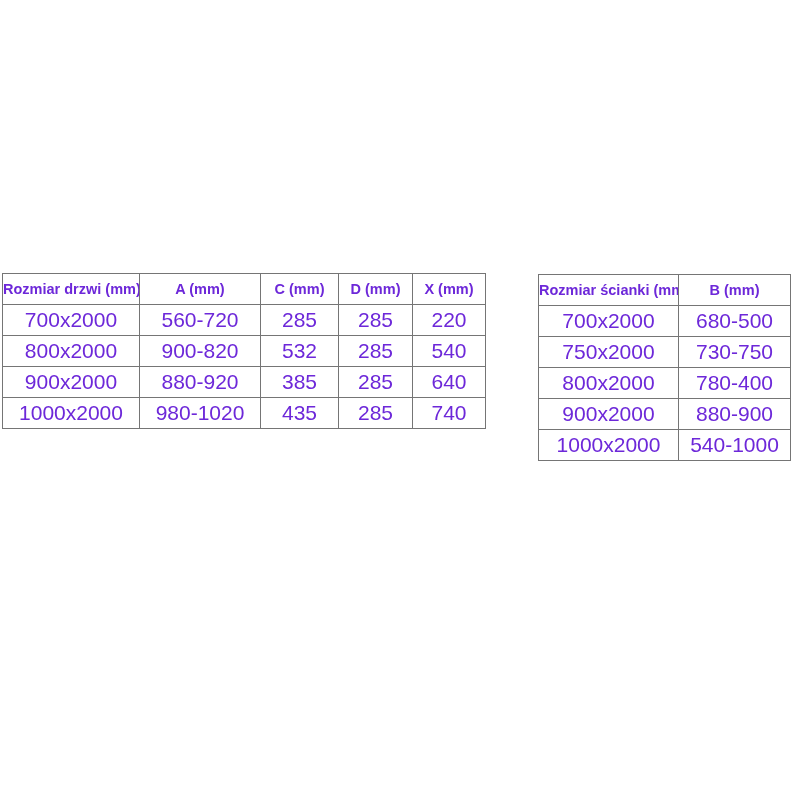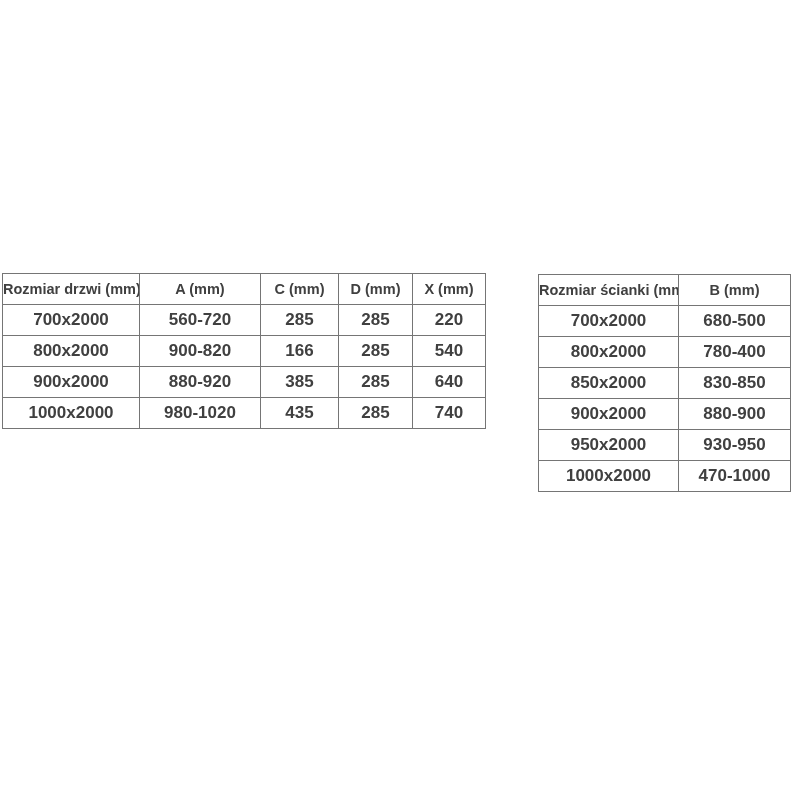--- a/index.html
+++ b/index.html
@@ -19,33 +19,33 @@
     position: absolute;
     border-collapse: collapse;
     table-layout: fixed;
     background: #ffffff;
   }
   table.spec th,
   table.spec td {
     border: 1px solid #757575;
     text-align: center;
     vertical-align: middle;
-    color: #404040;
+    color: #6d28d9;
     padding: 0;
     height: 30px;
     overflow: hidden;
     white-space: nowrap;
   }
   table.spec th {
     font-weight: bold;
     font-size: 14.5px;
   }
   table.spec td {
-    font-weight: bold;
-    font-size: 17px;
+    font-weight: normal;
+    font-size: 21px;
   }
   #door-table {
     left: 2px;
     top: 273px;
     width: 483px;
   }
   #wall-table {
     left: 538px;
     top: 274px;
     width: 252px;
@@ -77,21 +77,21 @@
       <tr>
         <td>700x2000</td>
         <td>560-720</td>
         <td>285</td>
         <td>285</td>
         <td>220</td>
       </tr>
       <tr>
         <td>800x2000</td>
         <td>900-820</td>
-        <td>166</td>
+        <td>532</td>
         <td>285</td>
         <td>540</td>
       </tr>
       <tr>
         <td>900x2000</td>
         <td>880-920</td>
         <td>385</td>
         <td>285</td>
         <td>640</td>
       </tr>
@@ -115,35 +115,31 @@
         <th>Rozmiar ścianki (mm)</th>
         <th>B (mm)</th>
       </tr>
     </thead>
     <tbody>
       <tr>
         <td>700x2000</td>
         <td>680-500</td>
       </tr>
       <tr>
+        <td>750x2000</td>
+        <td>730-750</td>
+      </tr>
+      <tr>
         <td>800x2000</td>
         <td>780-400</td>
-      </tr>
-      <tr>
-        <td>850x2000</td>
-        <td>830-850</td>
       </tr>
       <tr>
         <td>900x2000</td>
         <td>880-900</td>
       </tr>
       <tr>
-        <td>950x2000</td>
-        <td>930-950</td>
-      </tr>
-      <tr>
         <td>1000x2000</td>
-        <td>470-1000</td>
+        <td>540-1000</td>
       </tr>
     </tbody>
   </table>
 
 </div>
 
 </body></html>

